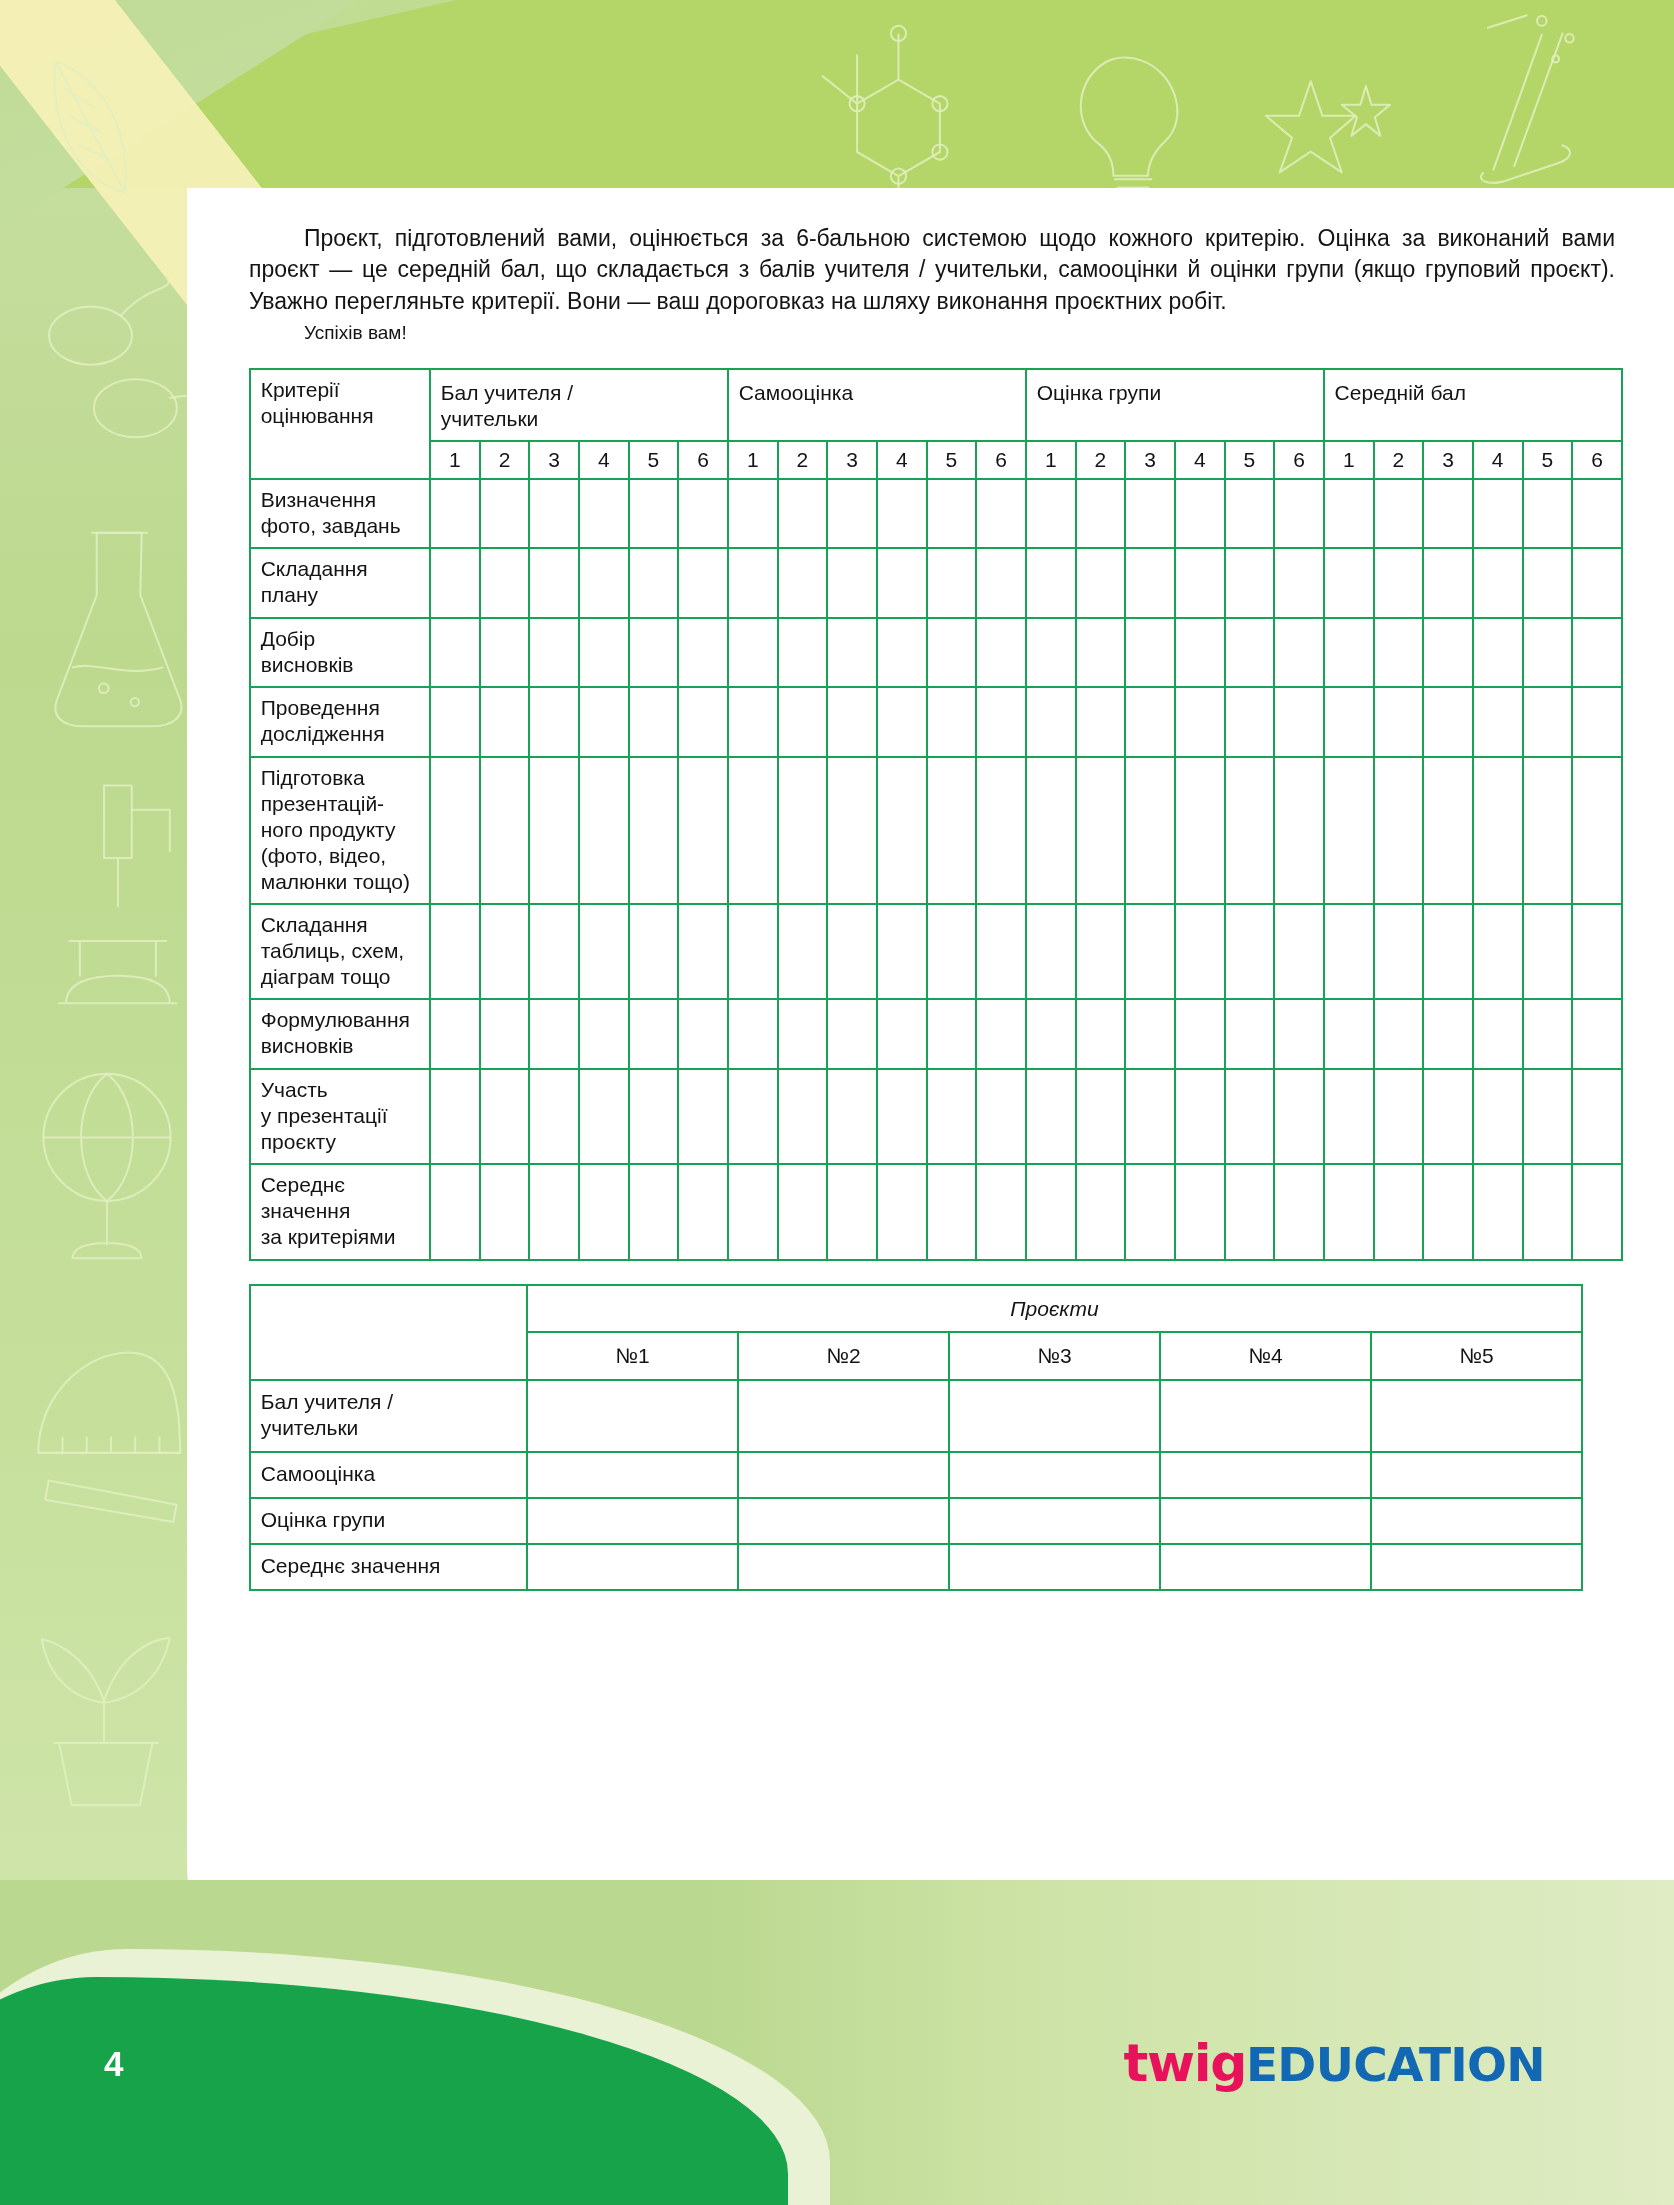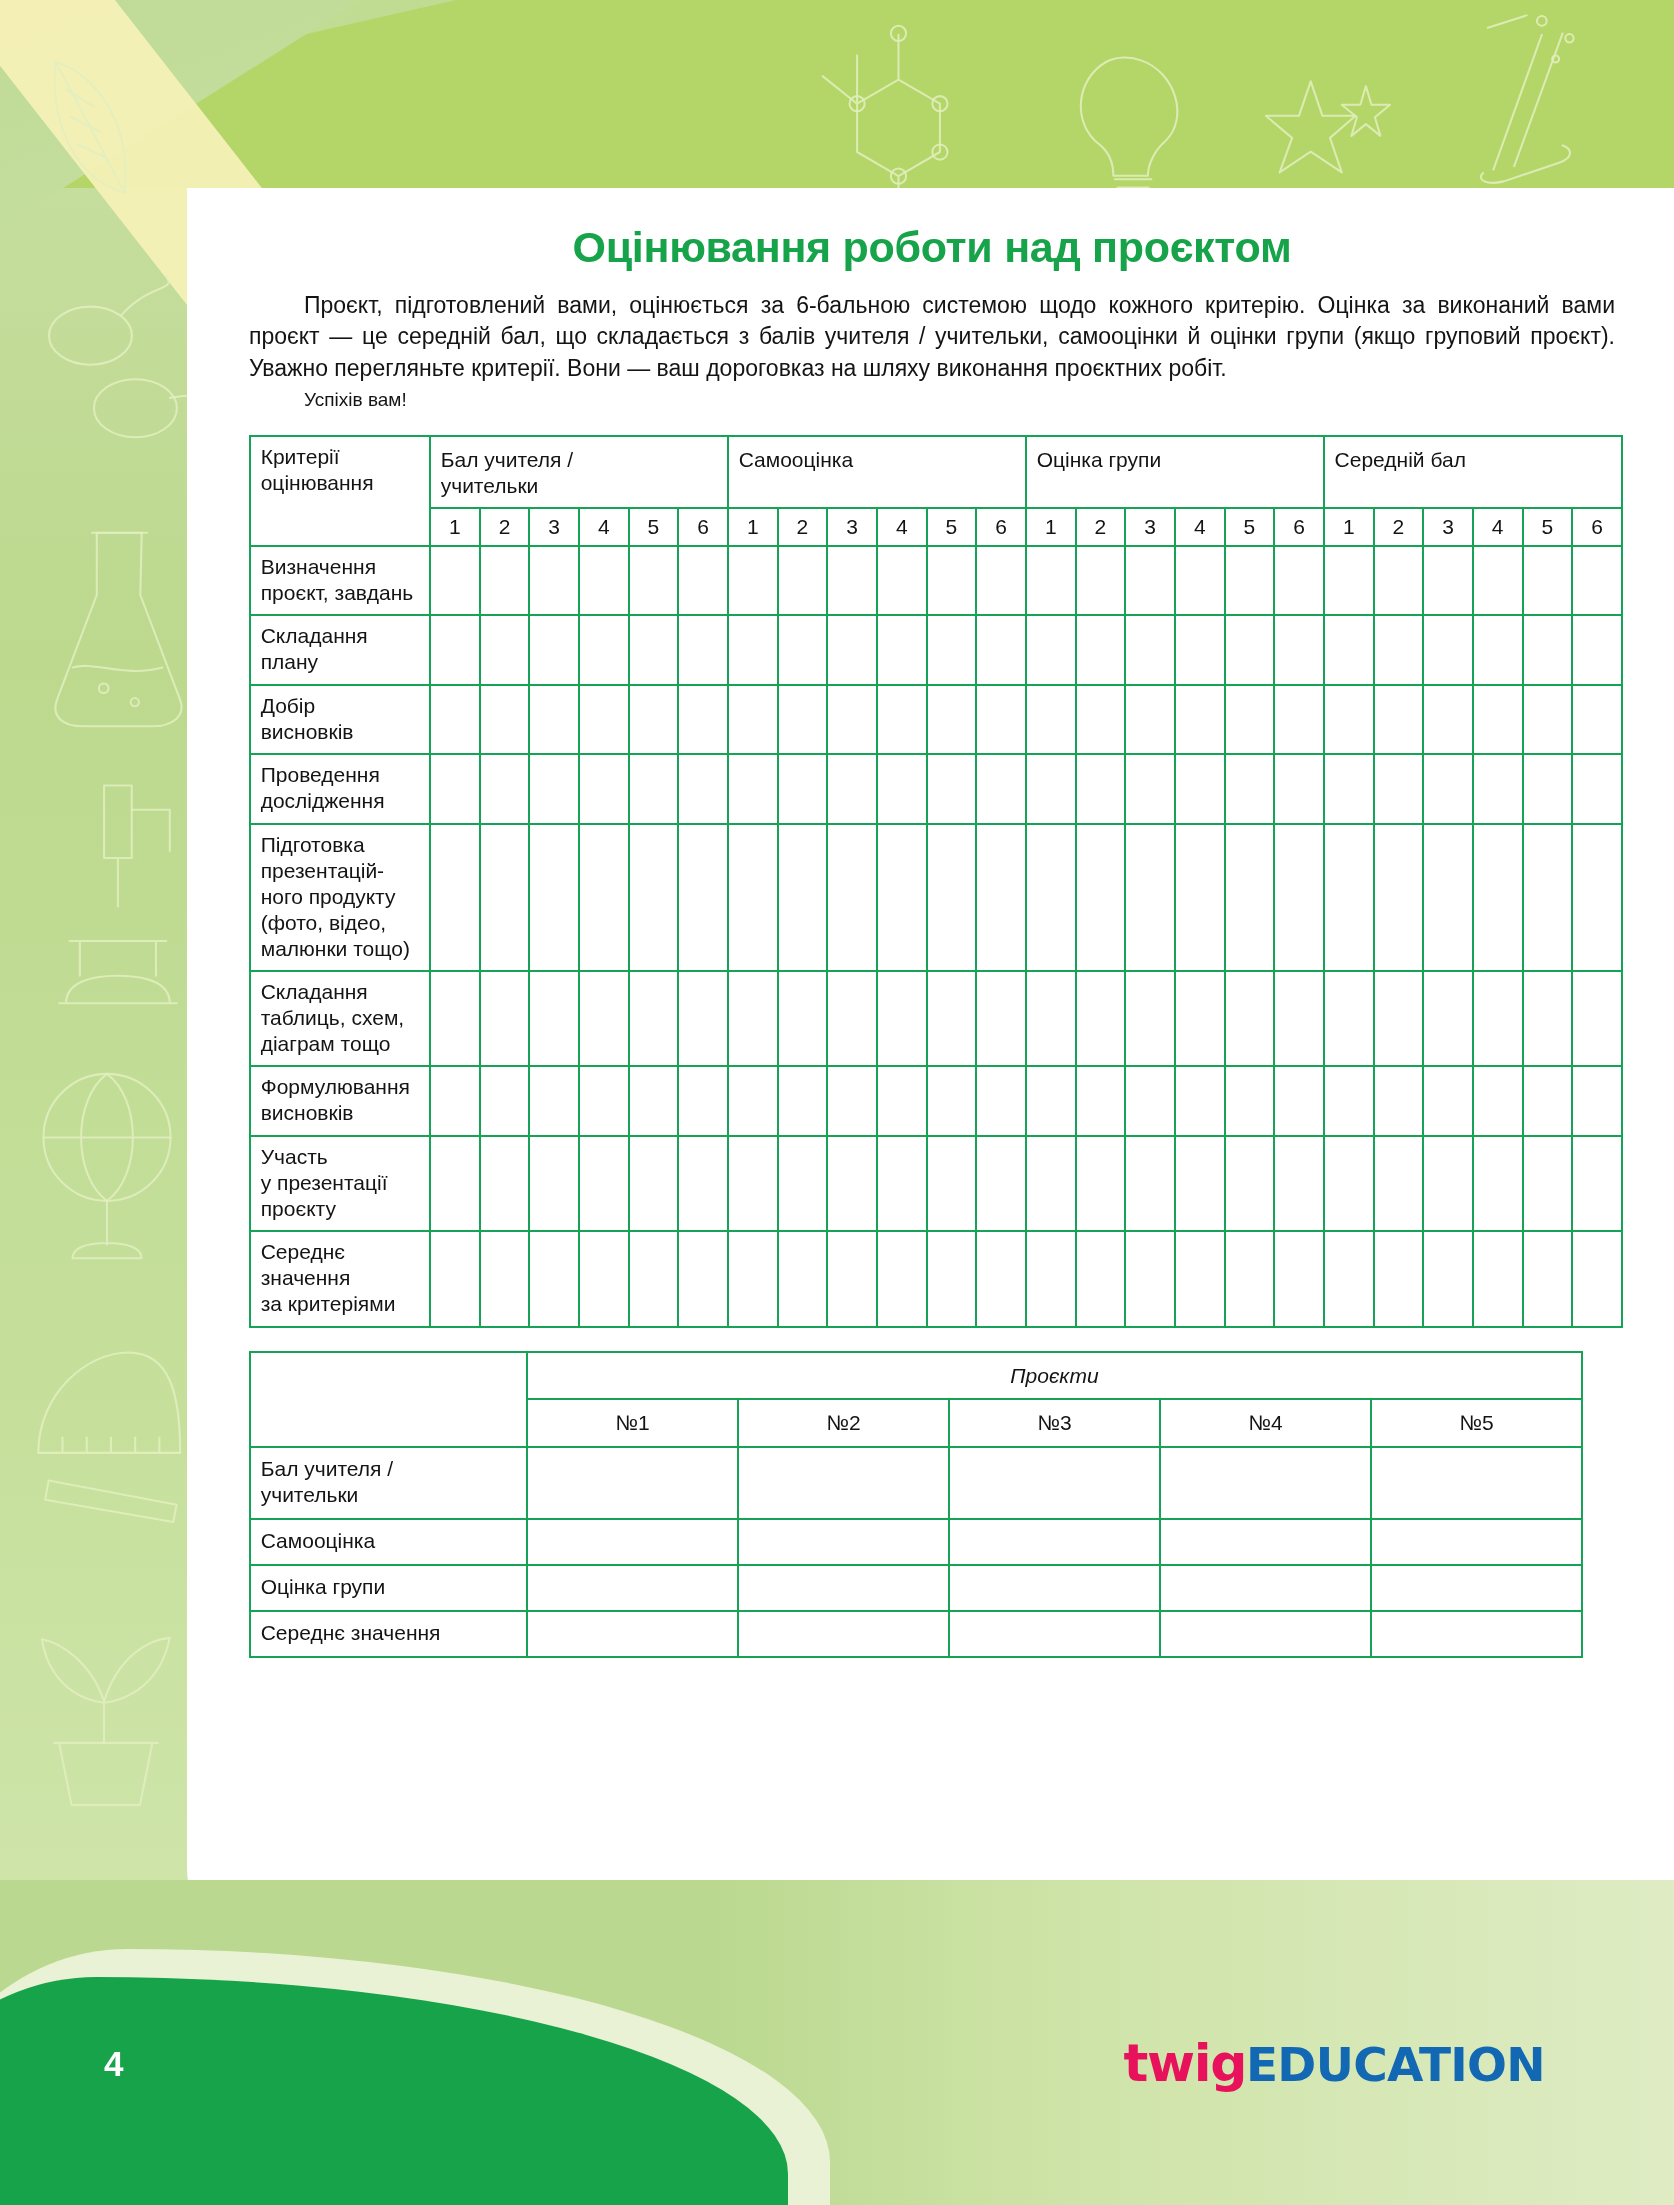--- a/index.html
+++ b/index.html
@@ -301,21 +301,20 @@
     <svg width="180" height="207" style="left:1508px; top:1992px;" viewBox="0 0 260 300">
       <path class="dstroke-dk" d="M20 230 C60 180 30 130 75 120 C120 110 115 175 160 160 C205 145 180 90 220 80 M30 250 C80 245 90 200 140 210 C190 220 200 265 240 255"></path>
       <circle class="dstroke-dk" cx="75" cy="120" r="26"></circle>
       <circle class="dstroke-dk" cx="165" cy="85" r="22"></circle>
     </svg>
   </div>
 
   <div class="card">
     <div class="card-inner">
 
-      <h1 class="title">Оцінювання роботи над проєктом</h1>
 
       <p class="intro">Проєкт, підготовлений вами, оцінюється за 6-бальною системою щодо кожного критерію. Оцінка за виконаний вами проєкт — це середній бал, що складається з балів учителя / учительки, самооцінки й оцінки групи (якщо груповий проєкт). Уважно перегляньте критерії. Вони — ваш дороговказ на шляху виконання проєктних робіт.</p>
       <p class="intro-last">Успіхів вам!</p>
 
       <table class="tbl">
         <colgroup>
           <col style="width:174px">
           <col span="24" style="width:48px">
         </colgroup>
         <tbody>
@@ -349,21 +348,21 @@
             <td class="num-head">6</td>
             <td class="num-head">1</td>
             <td class="num-head">2</td>
             <td class="num-head">3</td>
             <td class="num-head">4</td>
             <td class="num-head">5</td>
             <td class="num-head">6</td>
           </tr>
           <tr>
               <td style="white-space:pre-line">Визначення
-проєкт, завдань</td>
+фото, завдань</td>
               <td class="cellblank"></td>
               <td></td>
               <td></td>
               <td></td>
               <td></td>
               <td></td>
               <td></td>
               <td></td>
               <td></td>
               <td></td>

